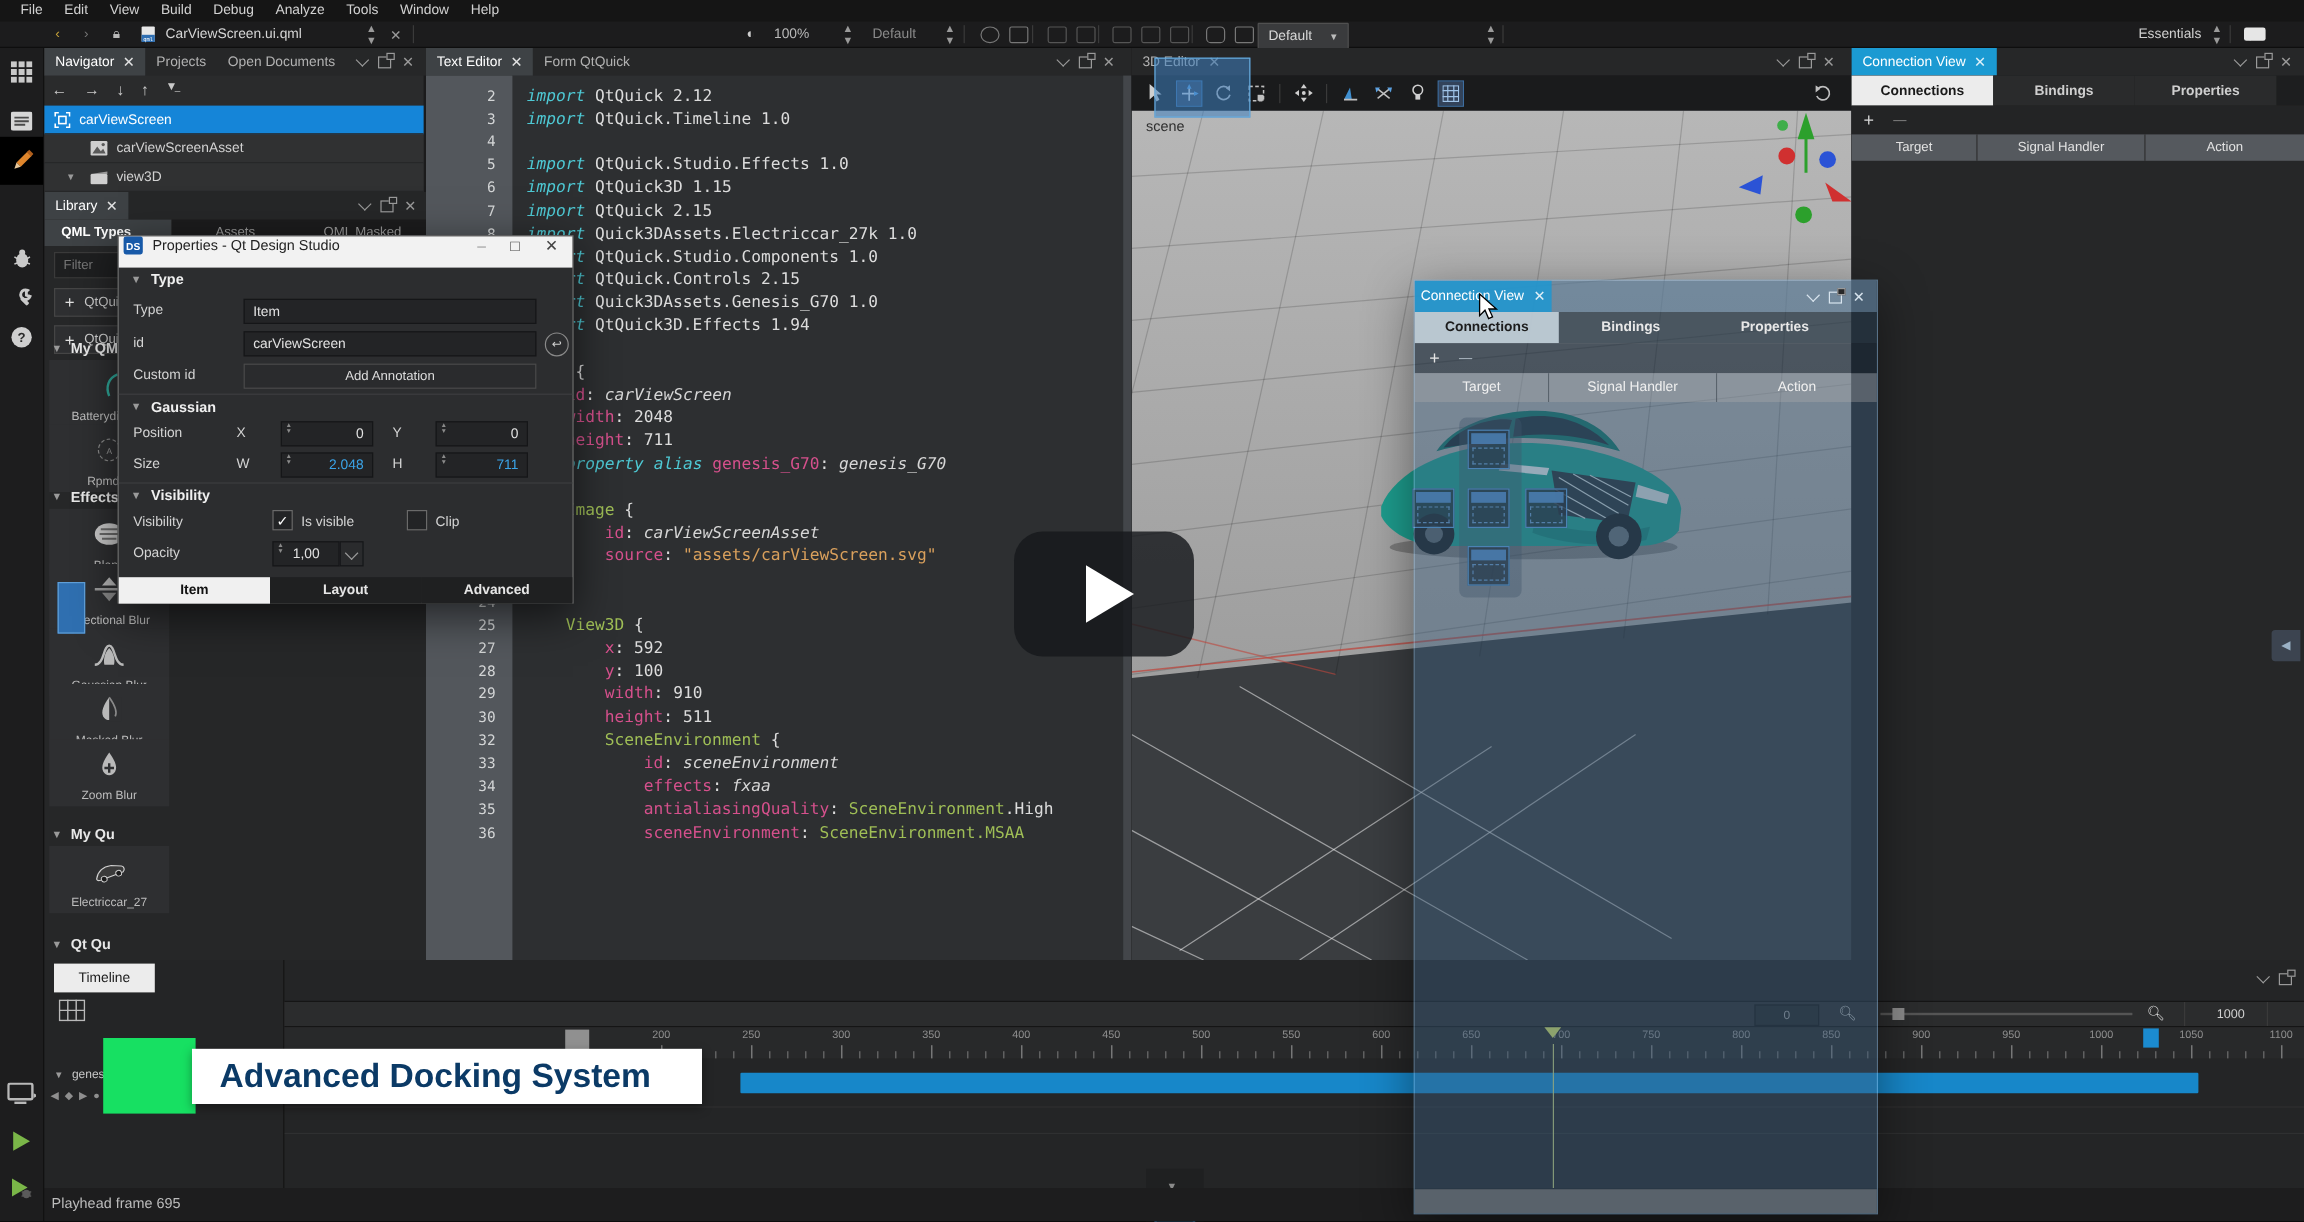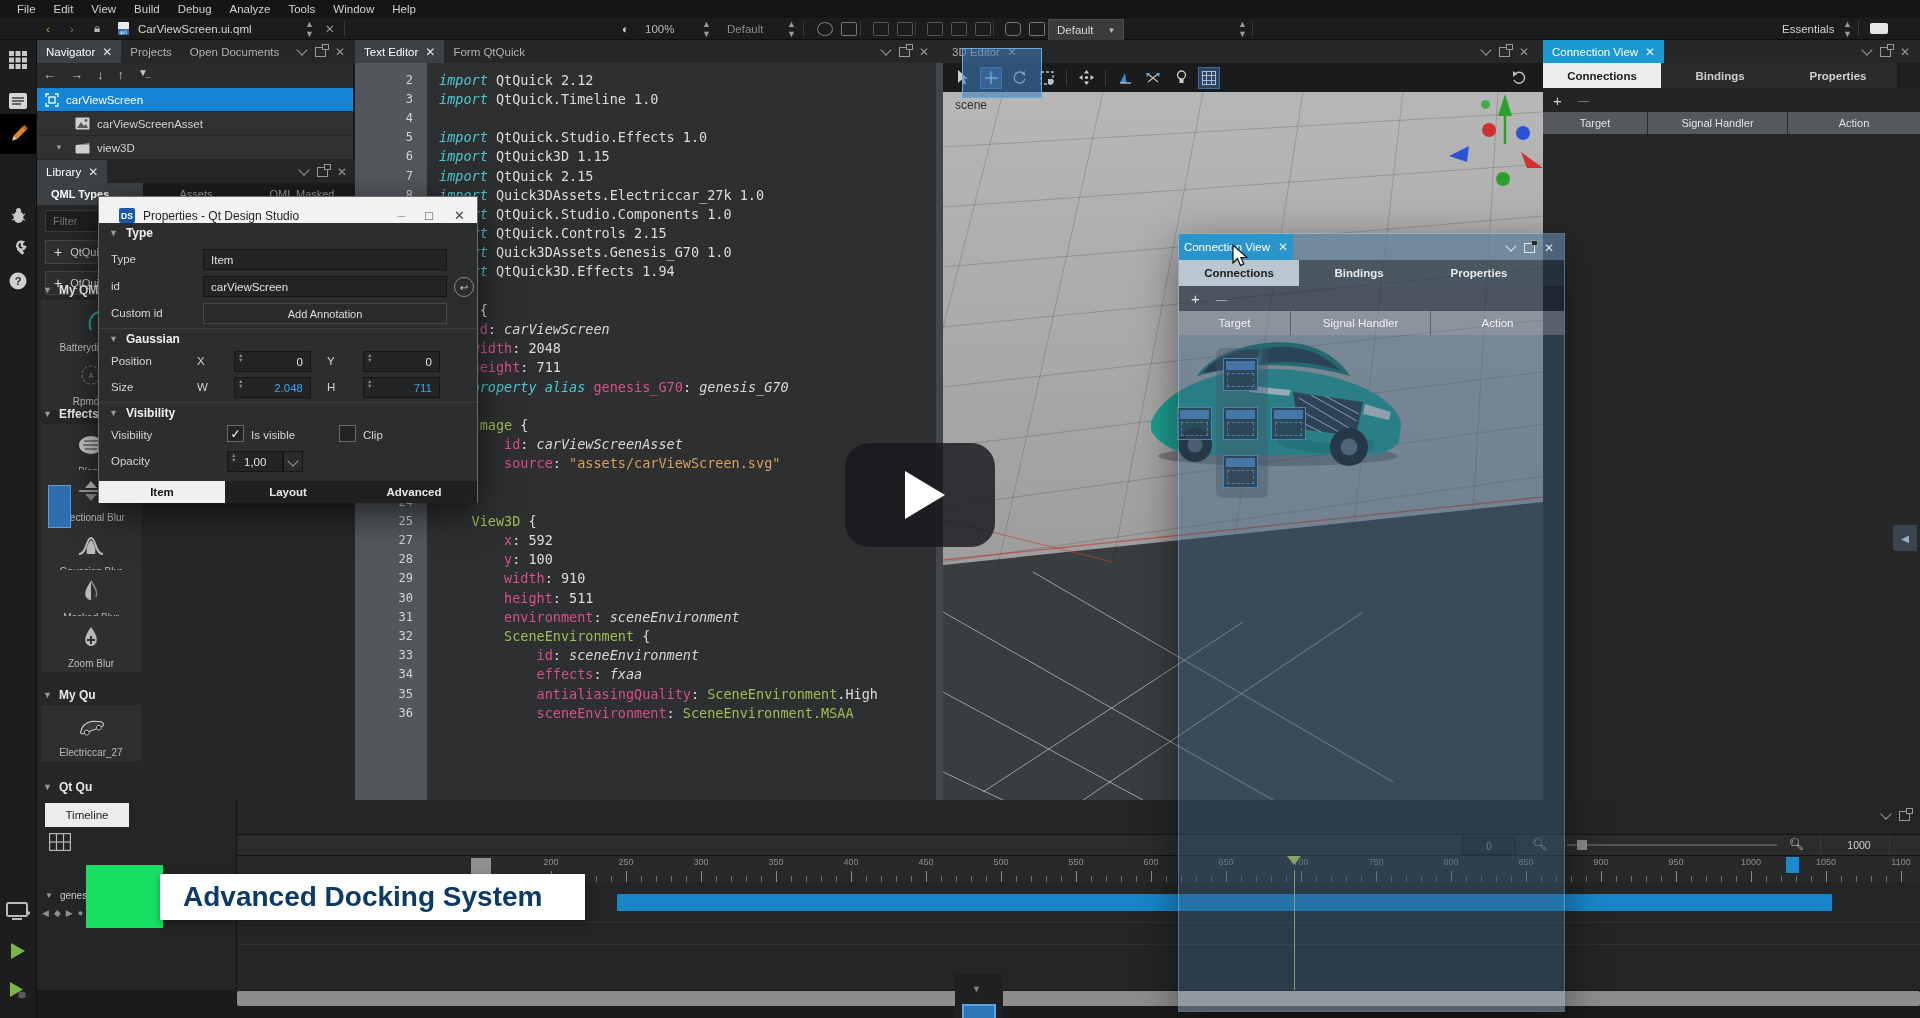--- a/index.html
+++ b/index.html
@@ -91,21 +91,21 @@
   .trow{position:absolute;left:0;width:1683px;height:1px;background:rgba(255,255,255,.05);}
   #tl-bluebar{position:absolute;height:17px;background:var(--timeline-blue);border-radius:1px;}
   #playhead-line{position:absolute;width:1px;background:rgba(215,227,130,.85);}
   #playhead-tri{position:absolute;width:0;height:0;border:7px solid transparent;border-top:9px solid var(--playhead);}
   #hscroll{position:absolute;left:200px;top:191px;width:1683px;height:15px;background:#8d8d8d;border-radius:2px;}
   
   #status{left:37px;top:990px;width:1883px;height:28px;background:#1d1d1e;}
   #status .txt{position:absolute;left:6px;top:6px;font-size:12px;color:#bcbcbc;}
   
   #props{left:98px;top:196px;width:380px;height:307px;background:#2c2d2f;border:1px solid #6a6a6a;box-sizing:border-box;box-shadow:0 10px 34px rgba(0,0,0,.6);}
-  #props .title{position:absolute;left:0;top:0;width:378px;height:26px;background:#f2f2f2;color:#222;font-size:12px;display:flex;align-items:flex-end;gap:8px;padding-left:20px;box-sizing:border-box;}
+  #props .title{position:absolute;left:0;top:0;width:378px;height:26px;background:#f2f2f2;color:#222;font-size:12px;display:flex;align-items:flex-start;gap:8px;padding-left:4px;box-sizing:border-box;}
   .ds-logo{width:16px;height:15px;background:#1759a8;color:#fff;font-size:8.5px;font-weight:bold;display:flex;align-items:center;justify-content:center;border-radius:2px;}
   .win-btn{color:#444;font-size:13px;}
   .psect{position:absolute;left:0;width:378px;height:20px;border-top:1px solid #3d3e40;display:flex;align-items:center;gap:8px;padding-left:10px;box-sizing:border-box;font-size:12px;font-weight:bold;color:#f0f0f0;}
   .psect .arr{color:#9a9a9a;font-size:9px;}
   .plabel{position:absolute;font-size:11.5px;color:#d4d4d4;}
   .pfield{position:absolute;height:21px;background:#232426;border:1px solid #151618;box-sizing:border-box;display:flex;align-items:center;font-size:11.5px;color:#e2e2e2;padding:0 7px;}
   .pfield.num{justify-content:flex-end;}
   .pfield .spin{position:absolute;left:3px;top:1px;display:flex;flex-direction:column;color:#8a8a8a;font-size:5.5px;line-height:5px;}
   .blueval{color:#3ba4e8;}
   .pbtn{position:absolute;height:21px;background:#2a2b2d;border:1px solid #4a4a4a;box-sizing:border-box;display:flex;align-items:center;justify-content:center;font-size:11px;color:#dcdcdc;}
@@ -604,24 +604,20 @@
           <span class="ln">28</span>
           <span class="ct"><span class="tk-pr">        y</span><span class="tk-pl">: </span><span class="tk-pl">100</span></span>
         </div>
         <div class="cl">
           <span class="ln">29</span>
           <span class="ct"><span class="tk-pr">        width</span><span class="tk-pl">: </span><span class="tk-pl">910</span></span>
         </div>
         <div class="cl">
           <span class="ln">30</span>
           <span class="ct"><span class="tk-pr">        height</span><span class="tk-pl">: </span><span class="tk-pl">511</span></span>
-        </div>
-        <div class="cl">
-          <span class="ln">31</span>
-          <span class="ct"><span class="tk-pr">        environment</span><span class="tk-pl">: </span><span class="tk-it">sceneEnvironment</span></span>
         </div>
         <div class="cl">
           <span class="ln">32</span>
           <span class="ct"><span class="tk-pl">        </span><span class="tk-ty">SceneEnvironment</span><span class="tk-pl"> {</span></span>
         </div>
         <div class="cl">
           <span class="ln">33</span>
           <span class="ct"><span class="tk-pr">            id</span><span class="tk-pl">: </span><span class="tk-it">sceneEnvironment</span></span>
         </div>
         <div class="cl">
@@ -1025,20 +1021,23 @@
     </div>
     <div id="hscroll"></div>
     <div class="abs" style="left:918px;top:174px;width:48px;height:44px;background:#1f2021;">
       <span style="position:absolute;left:17px;top:10px;font-size:9px;color:#8a8a8a;">▼</span>
     </div>
     <div class="abs" style="left:925px;top:204px;width:34px;height:22px;background:#2b77b8;border:2px solid #5aa7e8;box-sizing:border-box;"></div>
     <div id="playhead-line" style="left: 1256.5px; top: 70px; height: 120px;"></div>
     <div id="playhead-tri" style="left: 1249.5px; top: 56px;"></div>
   </div>
 
+  <div id="status" class="abs">
+    <span class="txt">Playhead frame 695</span>
+  </div>
 
   <div id="props" class="abs">
     <div class="title">
       <span class="ds-logo">DS</span>
       <span>Properties - Qt Design Studio</span>
       <span class="win-btn" style="position:absolute;right:72px;color:#999;">–</span>
       <span class="win-btn" style="position:absolute;right:44px;">□</span>
       <span class="win-btn" style="position:absolute;right:12px;">✕</span>
     </div>
     <div class="psect" style="top:26px;border-top:none;">

